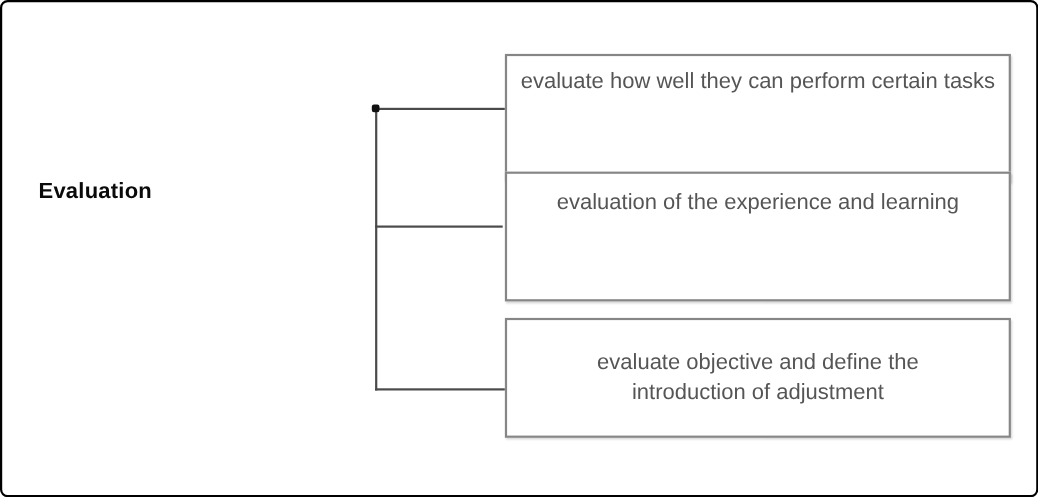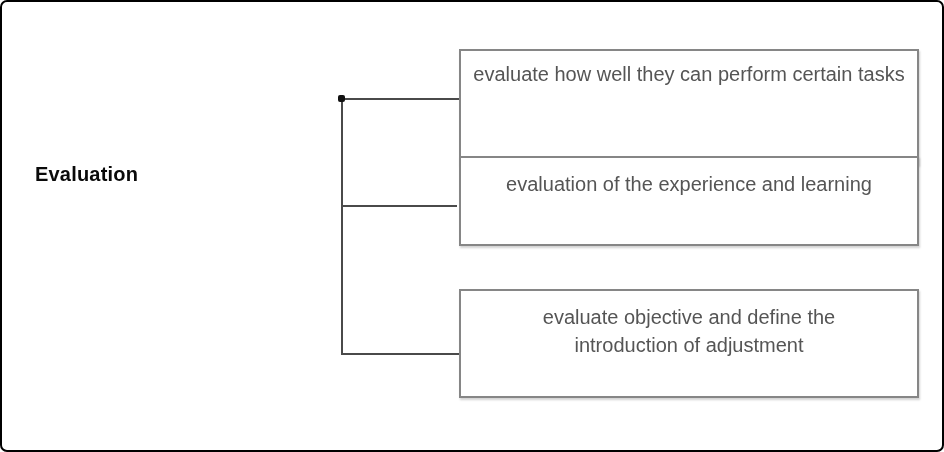--- a/index.html
+++ b/index.html
@@ -52,31 +52,31 @@
     left: 457px;
     width: 460px;
     background: var(--background);
     border: 2px solid var(--box-border);
     box-shadow: 1px 2px 2px rgba(0,0,0,0.18);
     display: flex;
     justify-content: center;
     align-items: flex-start;
   }
   .box1 { top: 47px;  height: 116px; }
-  .box2 { top: 154px; height: 90px; }
+  .box2 { top: 154px; height: 118px; }
   .box3 { top: 287px; height: 109px; }
   .node-text {
     font-size: 20px;
     line-height: 1.4;
     color: var(--box-text);
     text-align: center;
   }
   .box1 .node-text { margin-top: 9px;  max-width: 432px; }
   .box2 .node-text { margin-top: 12px; max-width: 432px; }
-  .box3 .node-text { margin-top: 12px; max-width: 352px; }
+  .box3 .node-text { margin-top: 24px; max-width: 352px; }
 </style>
 </head>
 <body>
 
 <div class="frame">
 
   <div class="root-label">Evaluation</div>
 
   <div class="connector vline"></div>
   <div class="connector hline h1"></div>

